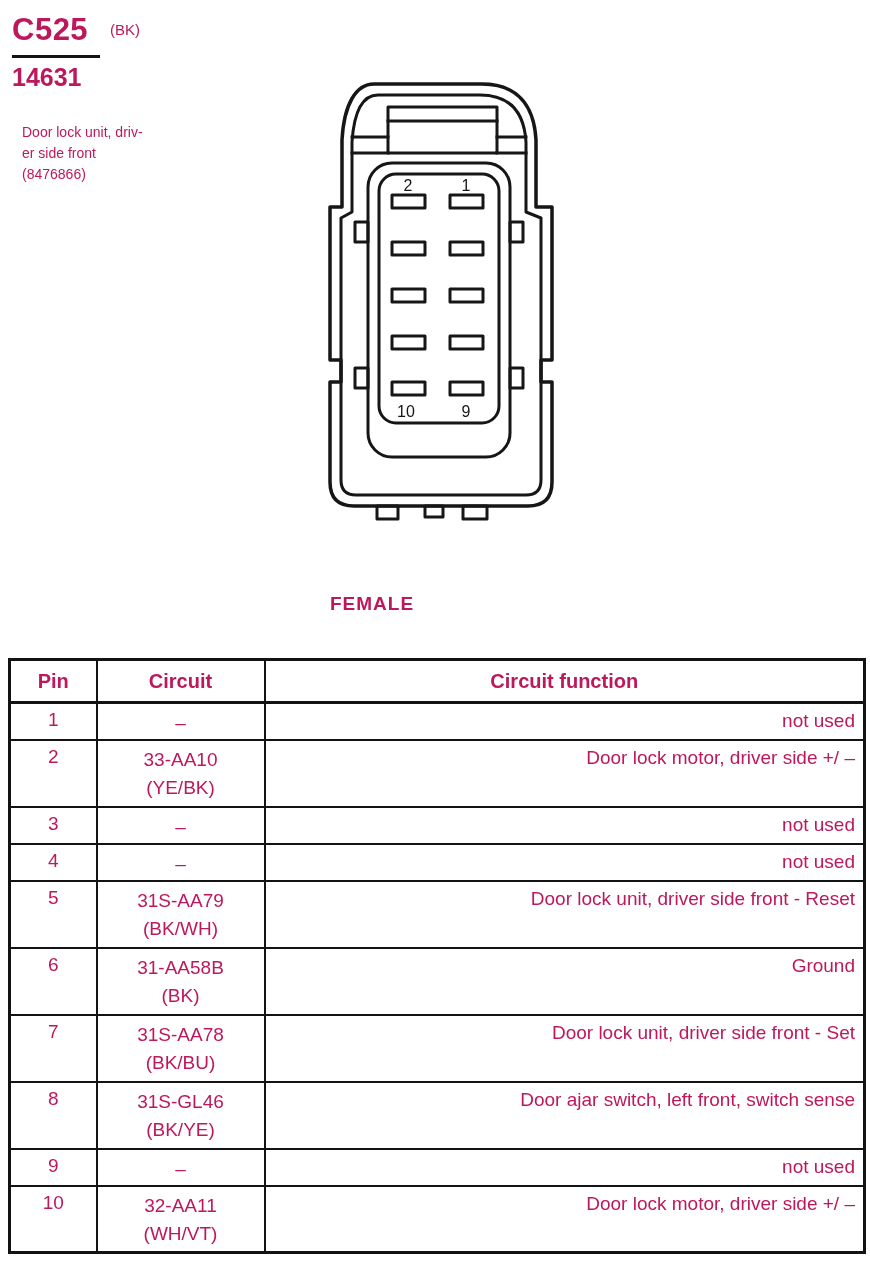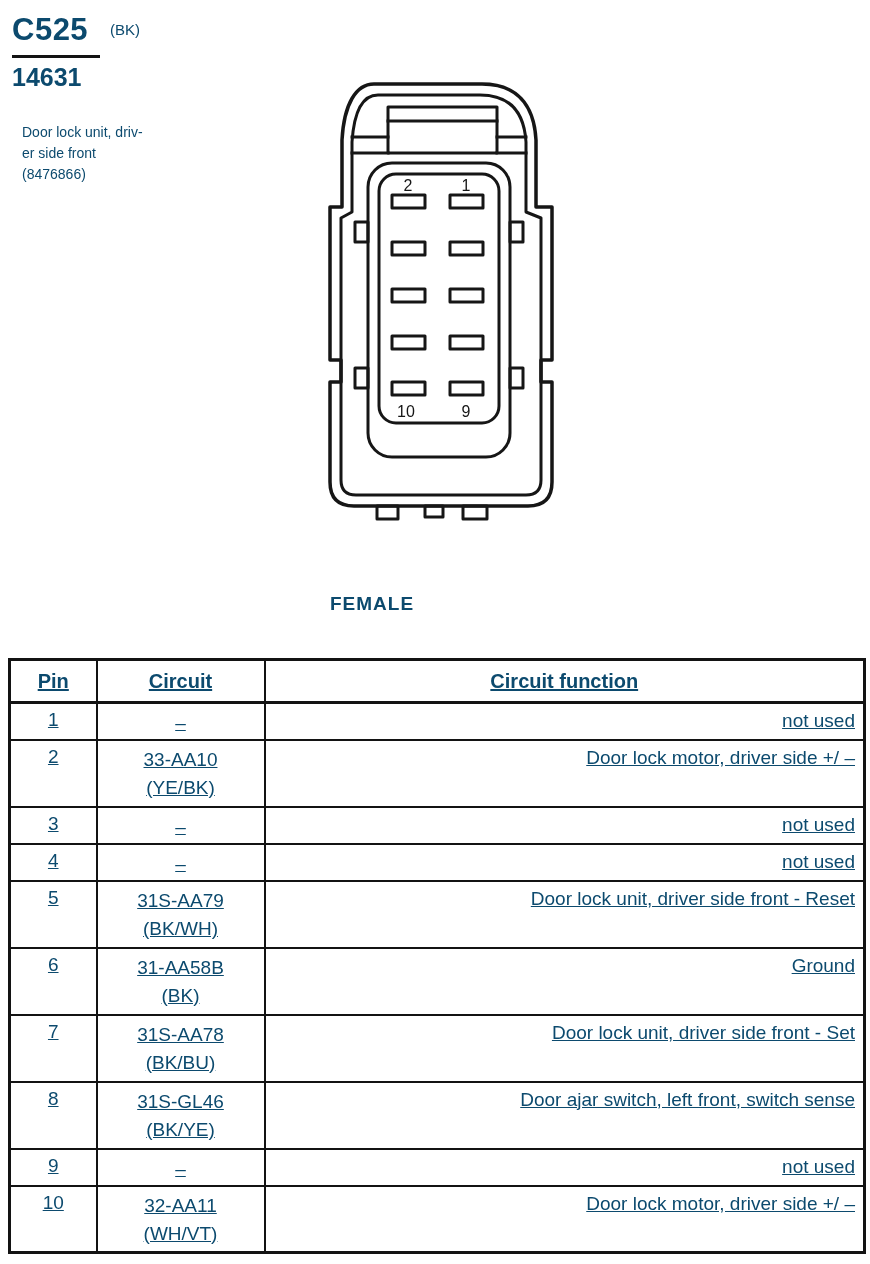--- a/index.html
+++ b/index.html
@@ -1,21 +1,21 @@
 <!DOCTYPE html>
 <html><head>
 <meta charset="utf-8">
 <style>
   html, body { margin: 0; padding: 0; background: #ffffff; }
   .page {
     position: relative;
     width: 870px;
     height: 1264px;
     background: #ffffff;
-    color: #0c4a6e;
+    color: #be185d;
     font-family: "Liberation Sans", "DejaVu Sans", sans-serif;
     overflow: hidden;
   }
 
   
   .connector-id {
     position: absolute; left: 12px; top: 12px;
     font-size: 31px; font-weight: bold; letter-spacing: 0.5px;
     border-bottom: 3px solid #131313;
     padding: 0 4px 7px 0;
@@ -52,21 +52,20 @@
     text-align: left; font-size: 19px; font-weight: bold; letter-spacing: 1px;
   }
 
   
   table.pinout {
     position: absolute; left: 8px; top: 658px;
     width: 855px;
     border-collapse: collapse;
     table-layout: fixed;
     border: 3px solid #131313;
-    text-decoration: underline;
   }
   table.pinout col.c-pin  { width: 87px; }
   table.pinout col.c-circ { width: 168px; }
   table.pinout col.c-func { width: 600px; }
   table.pinout th, table.pinout td {
     border: 2px solid #131313;
     font-size: 19px;
     vertical-align: top;
   }
   table.pinout th {

